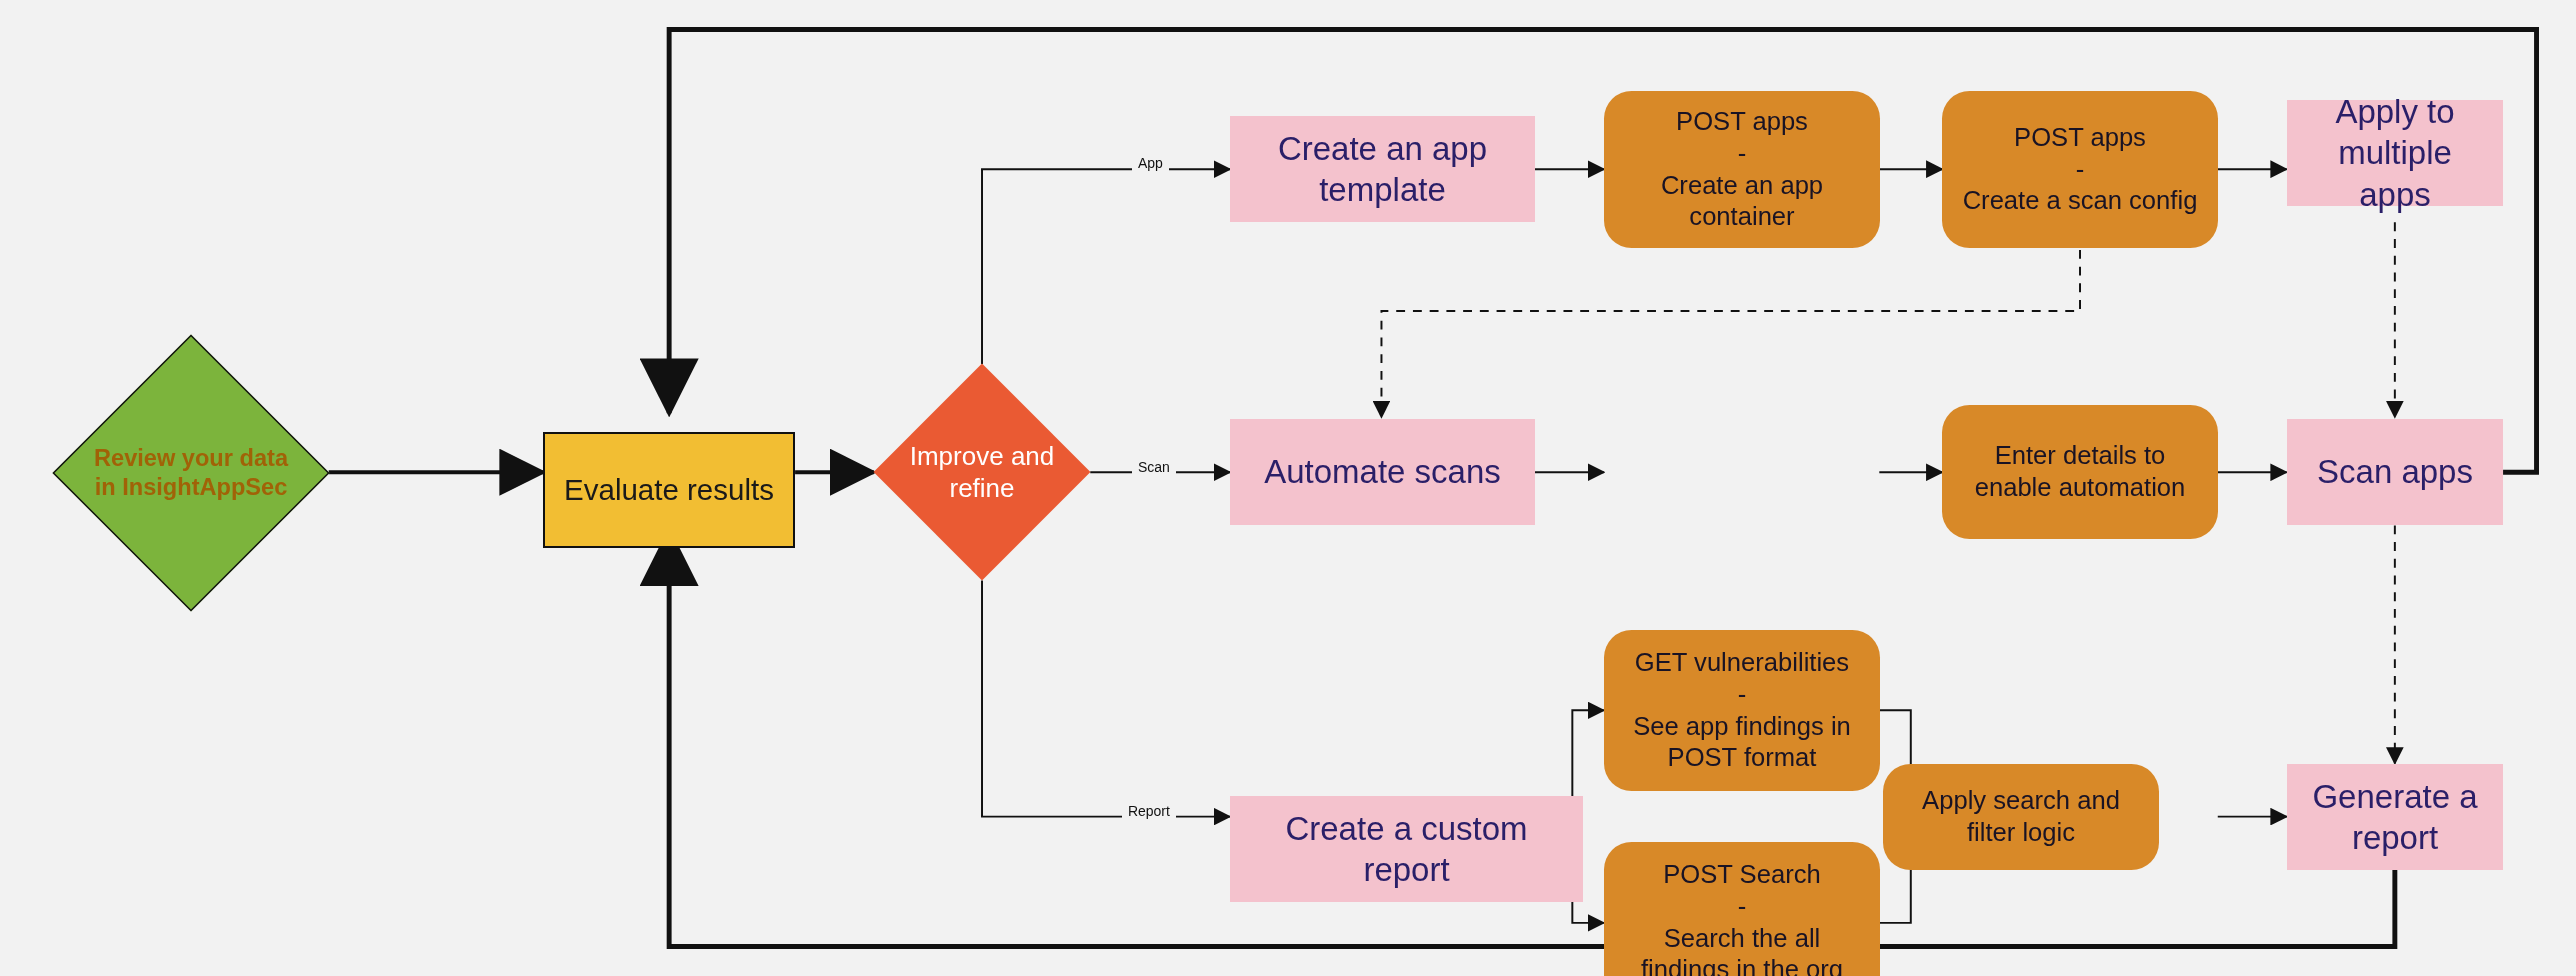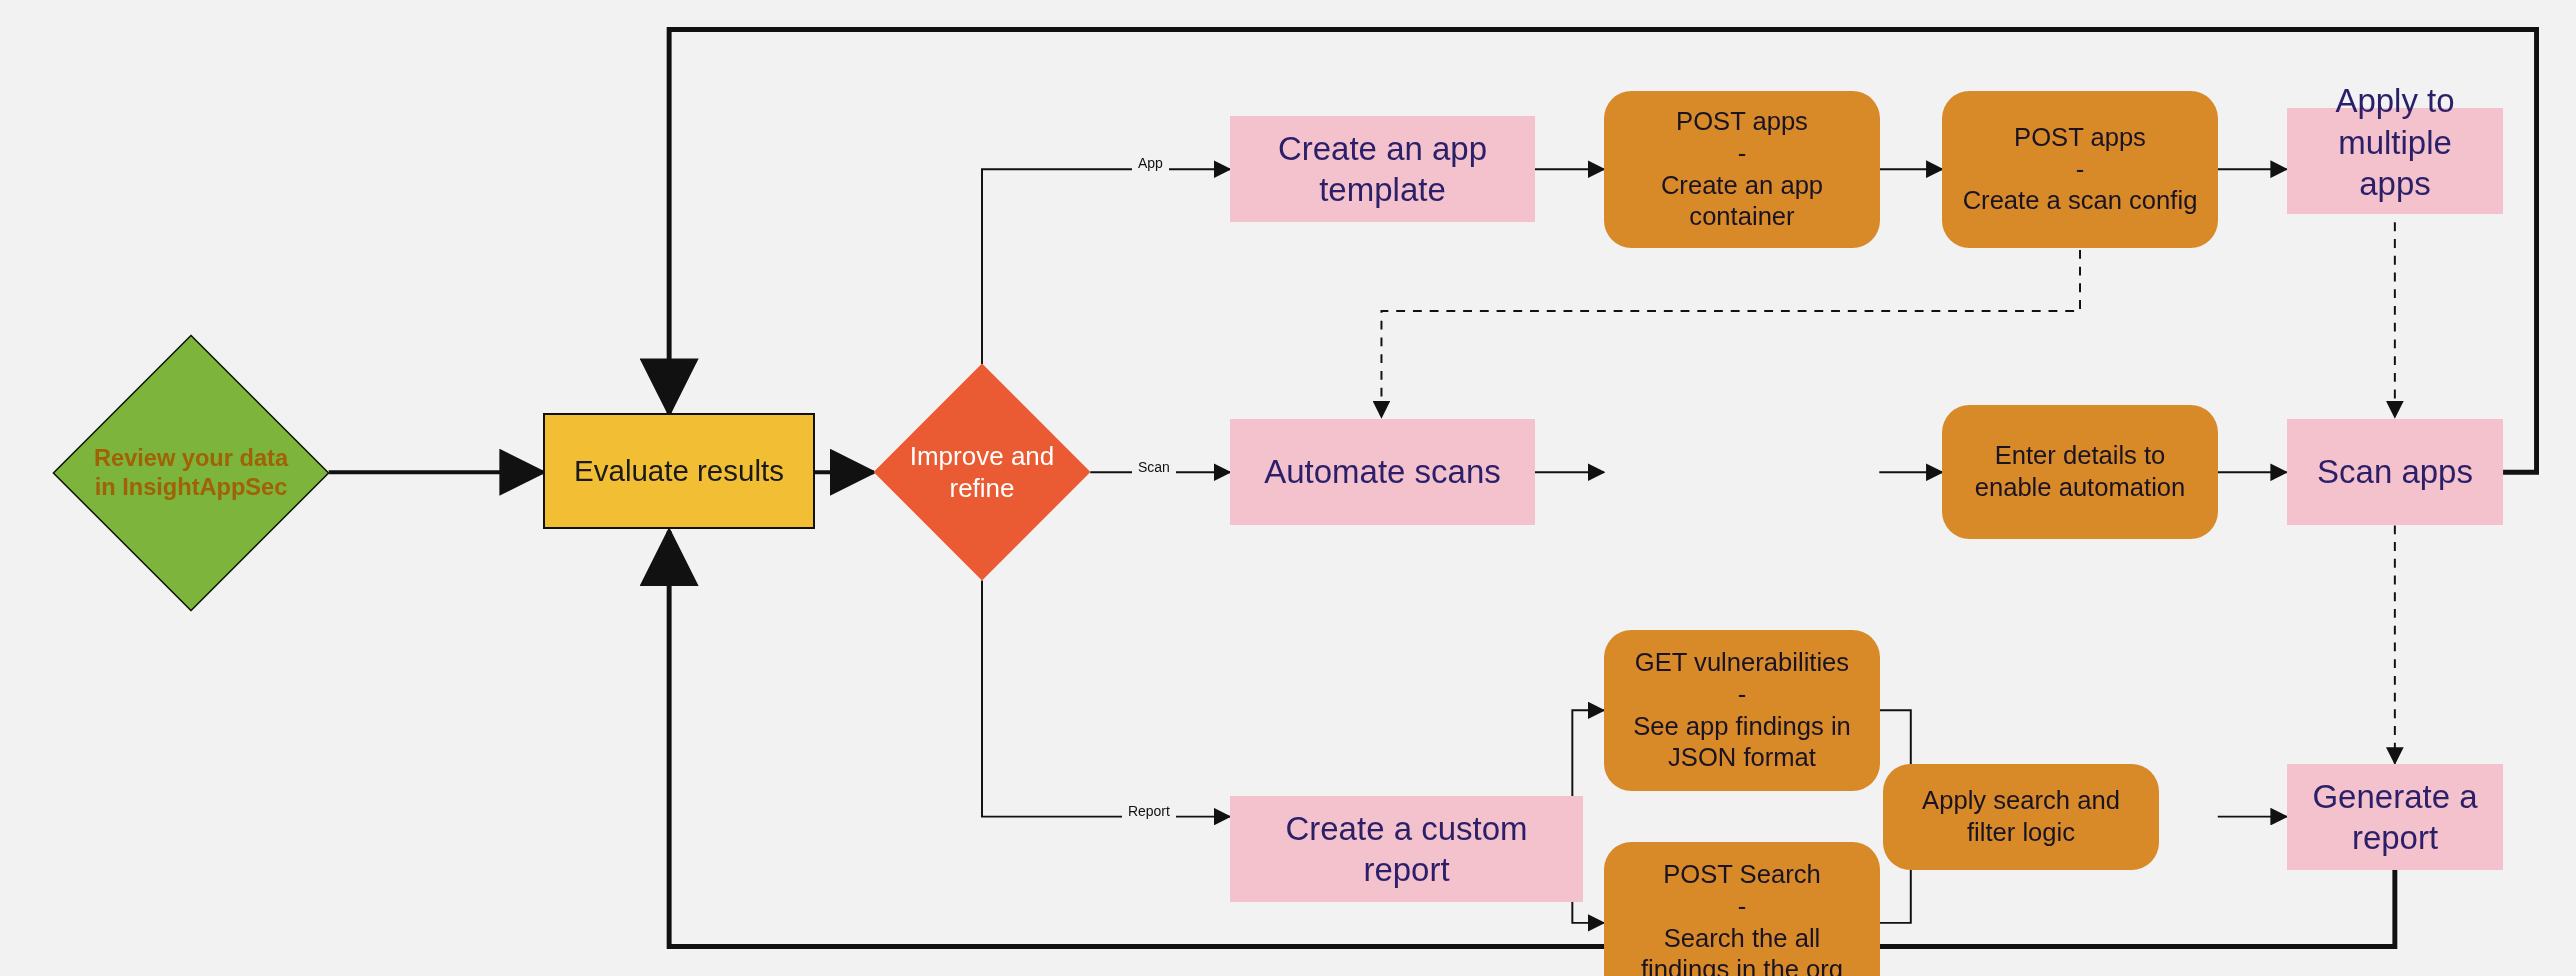--- a/index.html
+++ b/index.html
@@ -145,21 +145,21 @@
     <path d="M2544 480 L2578 480 L2578 30 L680 30 L680 420" fill="none" stroke="#111" stroke-width="5" marker-end="url(#arrowBig)"></path>
 
     <path d="M2434 884 L2434 962 L680 962 L680 540" fill="none" stroke="#111" stroke-width="5" marker-end="url(#arrowBig)"></path>
   </svg>
 
   <div class="node green-diamond" style="left:53px; top:335px;">
     <div class="shape"></div>
     <div class="label">Review your data in InsightAppSec</div>
   </div>
 
-  <div class="node yellow" style="left:543px; top:413px; width:272px; height:116px;">
+  <div class="node yellow" style="left:543px; top:432px; width:252px; height:116px;">
     <span>Evaluate results</span>
   </div>
 
   <div class="node orange-diamond" style="left:874px; top:364px;">
     <div class="shape"></div>
     <div class="label">Improve and refine</div>
   </div>
 
   <div class="edge-label" style="left:1132px; top:155px;">App</div>
   <div class="edge-label" style="left:1132px; top:459px;">Scan</div>
@@ -171,41 +171,41 @@
   <div class="node pill" style="left:1604px; top:91px; width:276px; height:157px; white-space:pre-line;">
     <span>POST apps
 -
 Create an app container</span>
   </div>
   <div class="node pill" style="left:1942px; top:91px; width:276px; height:157px; white-space:pre-line;">
     <span>POST apps
 -
 Create a scan config</span>
   </div>
-  <div class="node pink" style="left:2287px; top:108px; width:216px; height:106px;align-items:flex-end;">
+  <div class="node pink" style="left:2287px; top:100px; width:216px; height:106px;">
     <span>Apply to multiple apps</span>
   </div>
 
   <div class="node pink" style="left:1230px; top:419px; width:305px; height:106px;">
     <span>Automate scans</span>
   </div>
   <div class="node pill" style="left:1942px; top:405px; width:276px; height:134px;">
     <span>Enter details to enable automation</span>
   </div>
   <div class="node pink" style="left:2287px; top:419px; width:216px; height:106px;">
     <span>Scan apps</span>
   </div>
 
   <div class="node pink" style="left:1230px; top:764px; width:353px; height:106px;margin-top:32px;">
     <span>Create a custom report</span>
   </div>
   <div class="node pill" style="left:1604px; top:630px; width:276px; height:161px; white-space:pre-line;">
     <span>GET vulnerabilities
 -
-See app findings in JSON format</span>
+See app findings in POST format</span>
   </div>
   <div class="node pill" style="left:1604px; top:842px; width:276px; height:161px; white-space:pre-line;">
     <span>POST Search
 -
 Search the all findings in the org</span>
   </div>
   <div class="node pill" style="left:1883px; top:764px; width:276px; height:106px;">
     <span>Apply search and filter logic</span>
   </div>
   <div class="node pink" style="left:2287px; top:764px; width:216px; height:106px;">

